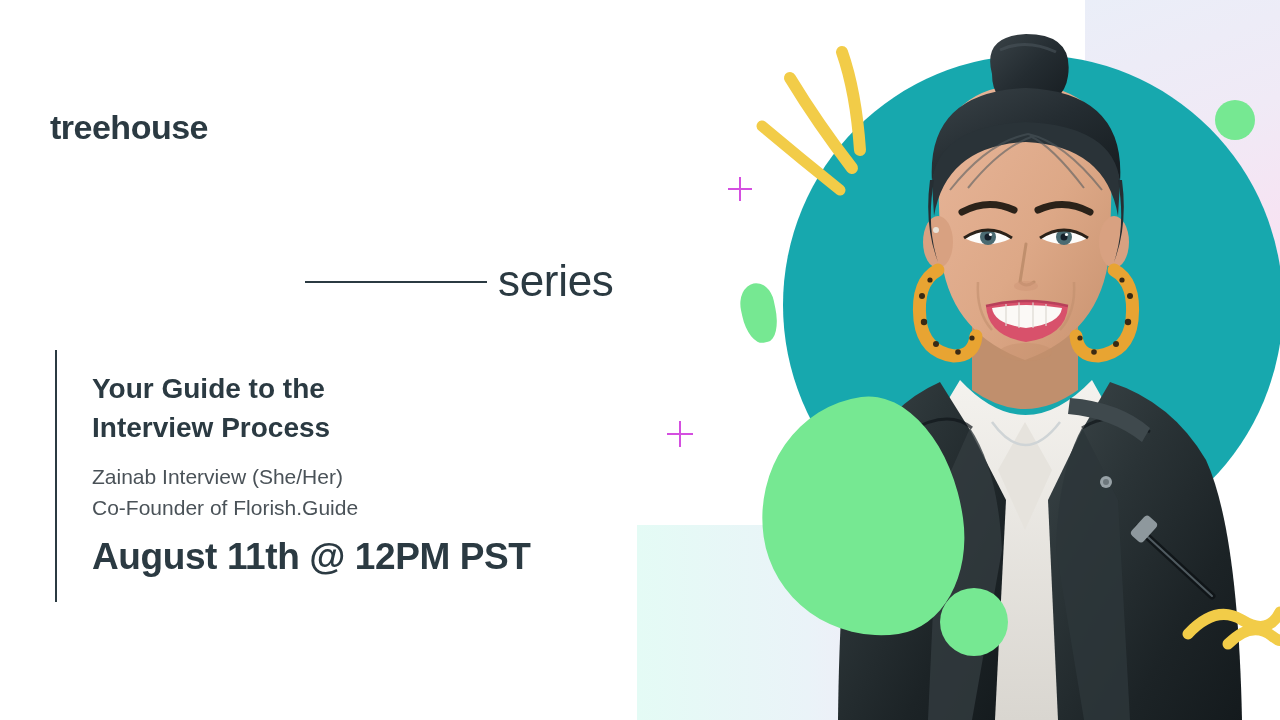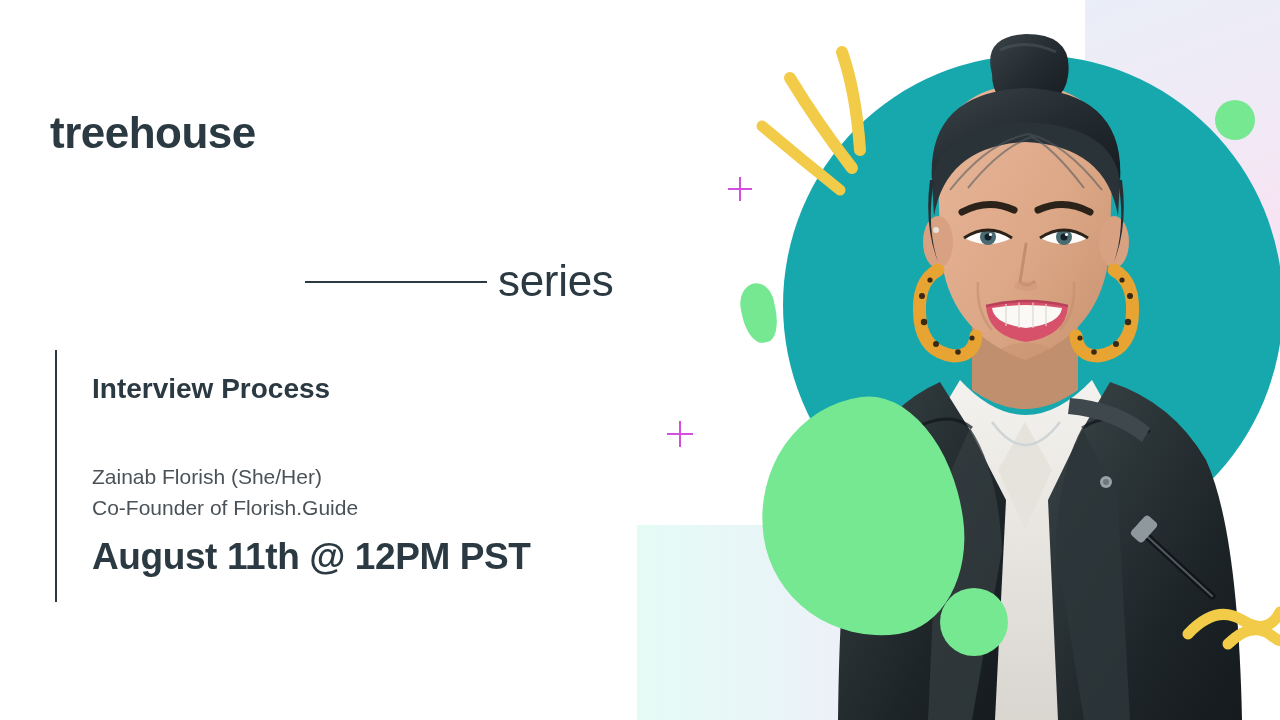--- a/index.html
+++ b/index.html
@@ -62,21 +62,21 @@
   .plus::after  { top:50%; left:0; height:2px; width:100%;  transform:translateY(-50%); }
   #plus-1 { left:728px; top:177px; width:24px; height:24px; }
   #plus-2 { left:667px; top:421px; width:26px; height:26px; }
 
   
   .yellow-layer { position:absolute; left:0; top:0; width:1280px; height:720px; pointer-events:none; }
 
   
   .brand {
     position:absolute; left:50px; top:108px;
-    font-size:44px; font-weight:600; letter-spacing:-0.5px; color:#2b3a42;
+    font-size:34px; font-weight:600; letter-spacing:-0.5px; color:#2b3a42;
   }
   .headline-outline {
     position:absolute; left:36px; top:166px;
     font-size:76px; font-weight:400; letter-spacing:0.5px;
     color:transparent;
     -webkit-text-stroke:1.6px #2b3a42;
     white-space:nowrap;
   }
   .series-rule {
     position:absolute; left:305px; top:281px; width:182px; height:2px; background:#2b3a42;
@@ -283,23 +283,24 @@
 
   <div class="brand">treehouse</div>
 
 
   <div class="series-rule"></div>
   <div class="series-word">series</div>
 
   <div class="vrule"></div>
 
   <div class="talk-title">
+    <div>Your Guide to the</div>
     <div>Interview Process</div>
   </div>
 
   <div class="speaker-lines">
-    <div>Zainab Florish (She/Her)</div>
+    <div>Zainab Interview (She/Her)</div>
     <div>Co-Founder of Florish.Guide</div>
   </div>
 
   <div class="datetime">August 11th @ 12PM PST</div>
 
 </div>
 
 </body></html>

